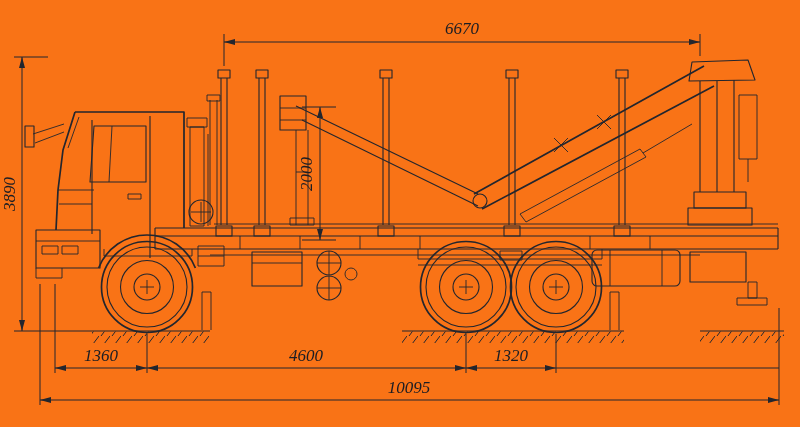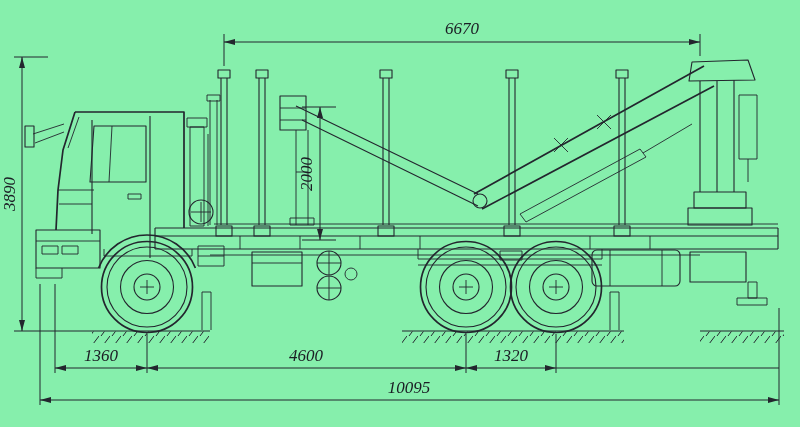--- a/index.html
+++ b/index.html
@@ -1,16 +1,16 @@
 <!DOCTYPE html>
 <html><head>
 <meta charset="utf-8">
 <style>
   html,body{margin:0;padding:0;background:#ffffff;}
-  .canvas{width:800px;height:427px;position:relative;background:#86efac;overflow:hidden;}
+  .canvas{width:800px;height:427px;position:relative;background:#f97316;overflow:hidden;}
   svg{display:block;}
   .ln{stroke:#23262e;fill:none;stroke-width:1.1;stroke-linejoin:round;}
   .thick{stroke-width:1.7;}
   .thin{stroke-width:0.9;}
   .dim{stroke:#23262e;fill:none;stroke-width:1;}
   text.dimtext{font-family:"Liberation Serif",serif;font-style:italic;font-size:17px;fill:#1b1d24;}
 </style>
 </head>
 <body>
 

